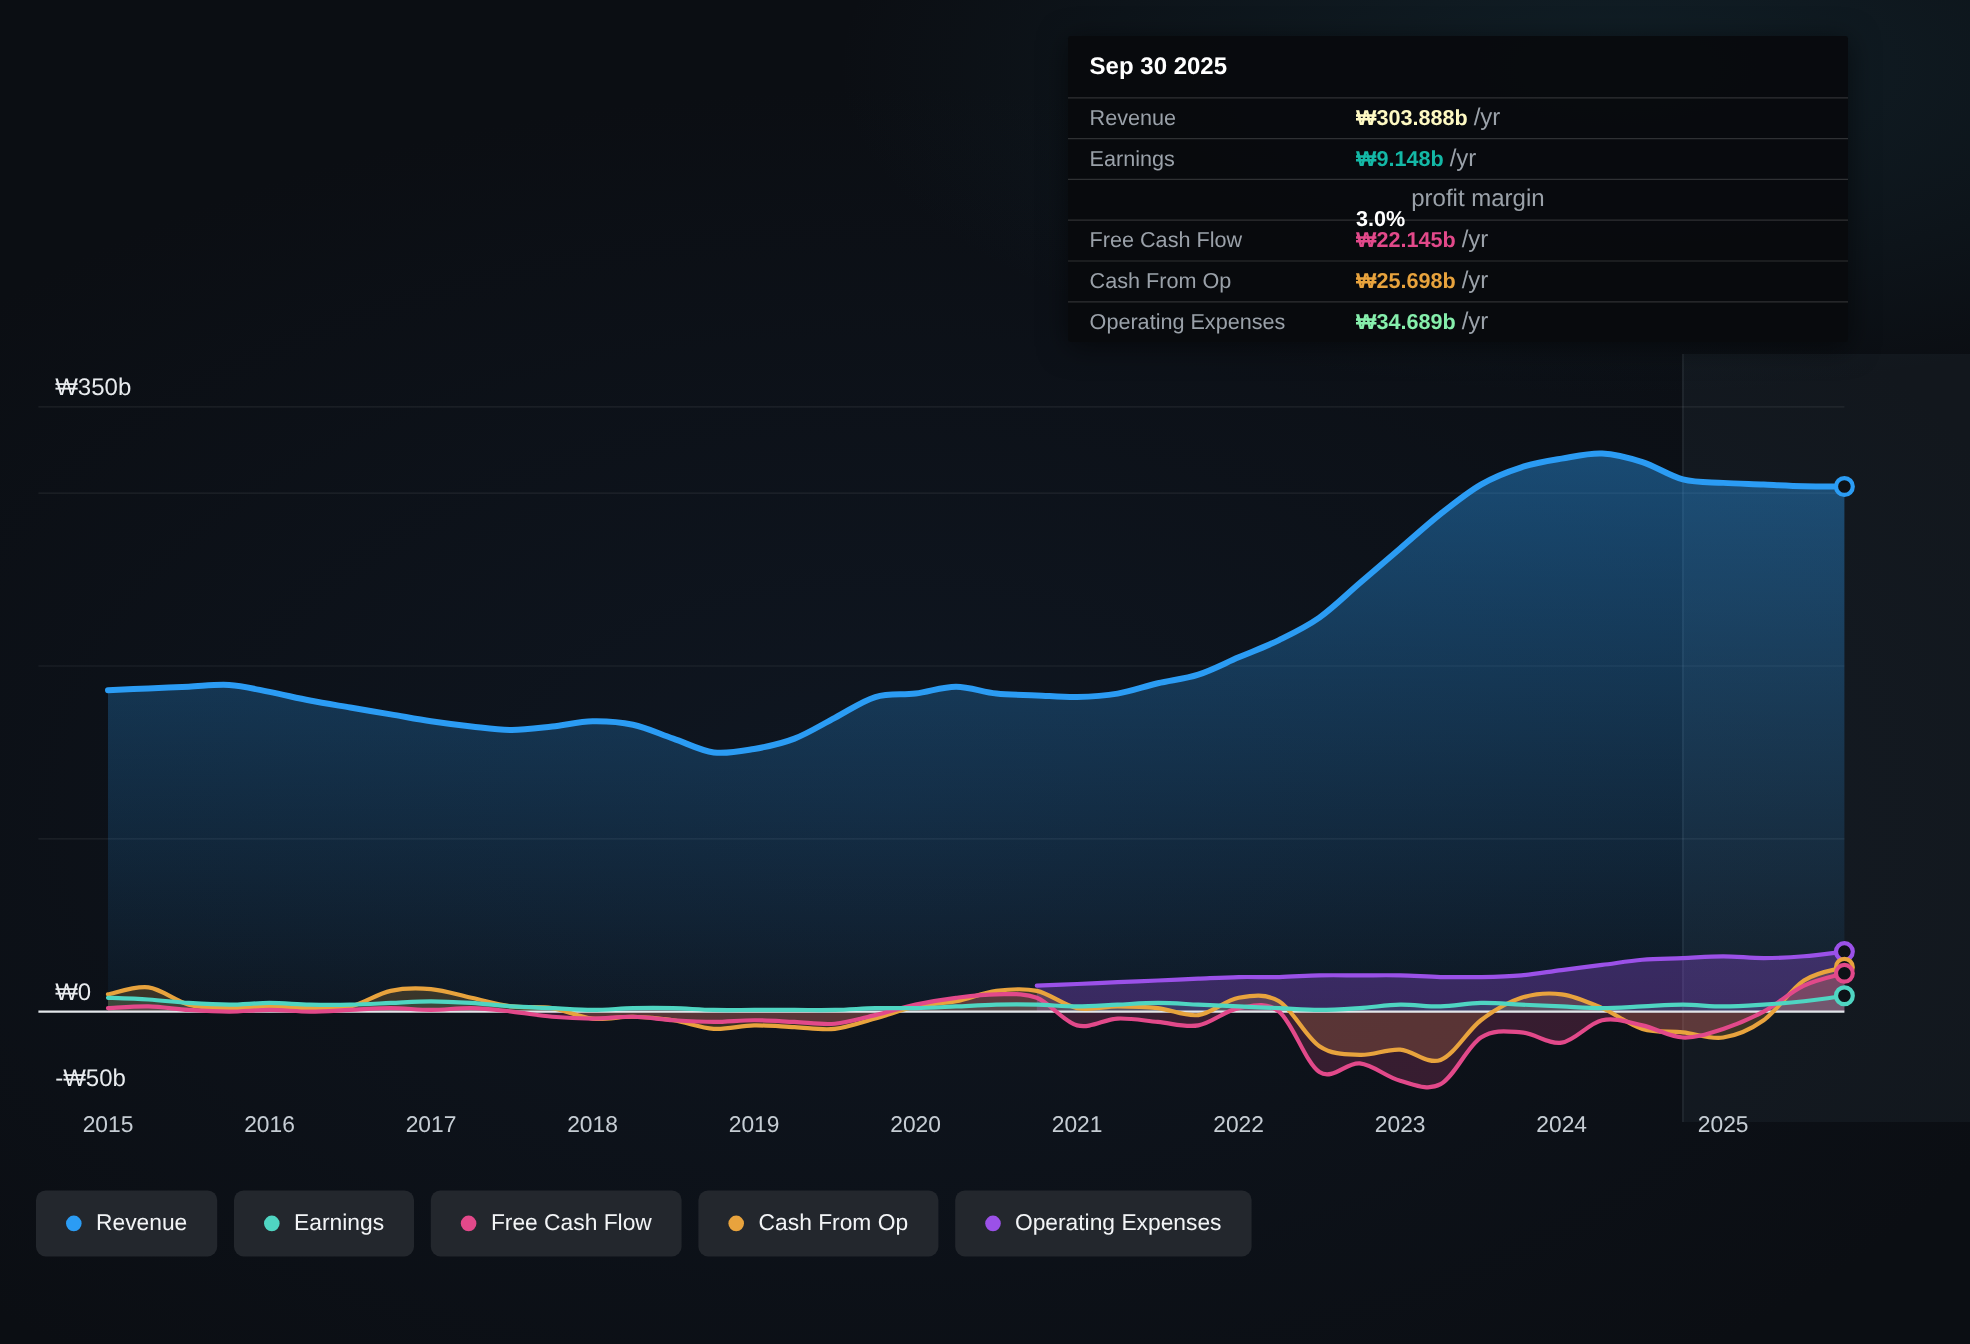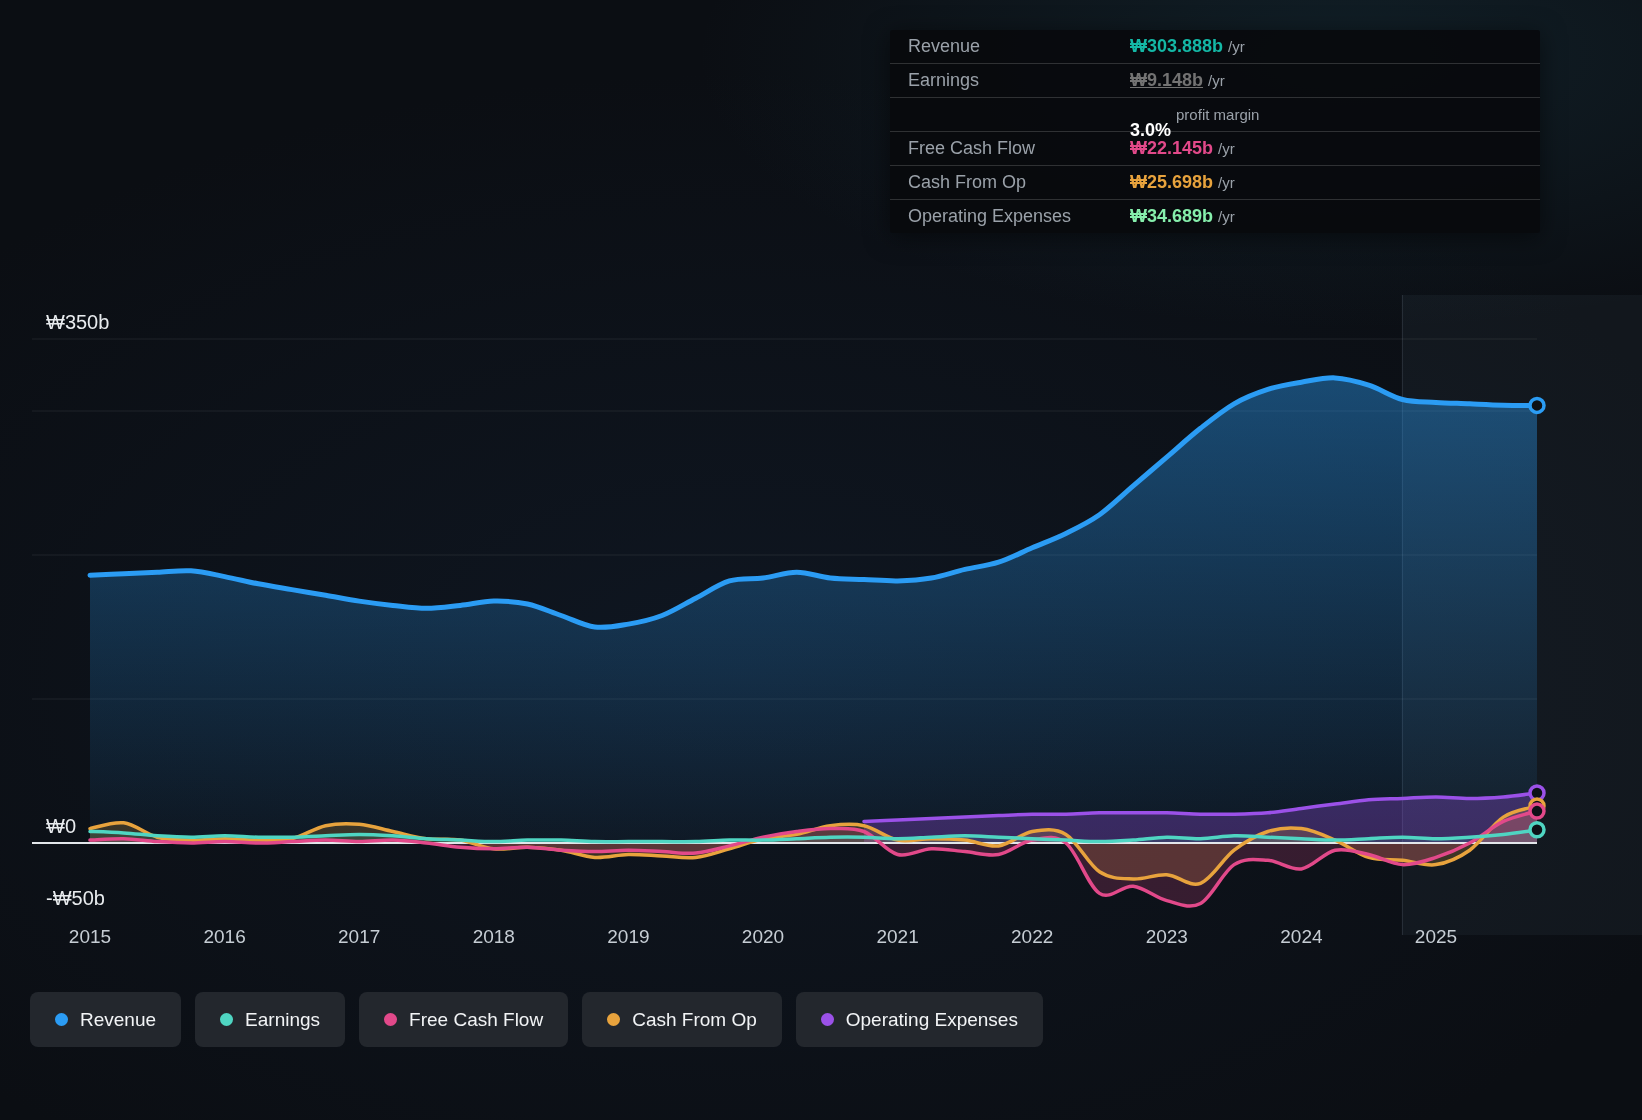--- a/index.html
+++ b/index.html
@@ -25,21 +25,21 @@
     font-size:20px;font-weight:bold;color:#fff;
     padding:15px 18px 13px 18px;border-bottom:1px solid rgba(255,255,255,0.16);
   }
   .t-row{
     display:flex;align-items:center;height:33px;padding:0 18px;
     border-bottom:1px solid rgba(255,255,255,0.16);
   }
   .t-row:last-child{border-bottom:none;}
   .t-label{width:222px;flex:0 0 222px;font-size:18px;color:#9aa1a9;}
   .t-value{font-size:18px;font-weight:bold;}
-  .t-suffix{font-size:15px;color:#9aa1a9;margin-left:5px;}
+  .t-suffix{font-size:20px;color:#9aa1a9;margin-left:5px;}
 
   
   .legend{position:absolute;left:30px;top:992px;display:flex;gap:14px;z-index:4;}
   .pill{
     display:flex;align-items:center;gap:12px;height:55px;padding:0 25px;
     background:#23272d;border-radius:8px;font-size:19px;color:#f2f4f6;cursor:pointer;
   }
   .dot{width:13px;height:13px;border-radius:50%;flex:0 0 13px;}
 </style>
 </head>
@@ -86,30 +86,31 @@
         <text x="1032.2" y="648" text-anchor="middle" fill="#c6cdd4" font-size="19">2022</text>
         <text x="1166.8" y="648" text-anchor="middle" fill="#c6cdd4" font-size="19">2023</text>
         <text x="1301.4" y="648" text-anchor="middle" fill="#c6cdd4" font-size="19">2024</text>
         <text x="1436" y="648" text-anchor="middle" fill="#c6cdd4" font-size="19">2025</text>
         <text x="46" y="34" fill="#e8ebee" font-size="20">₩350b</text>
         <text x="46" y="538" fill="#e8ebee" font-size="20">₩0</text>
         <text x="46" y="610" fill="#e8ebee" font-size="20">-₩50b</text>
       </svg></div>
 
   <div class="tooltip">
+    <div class="t-title">Sep 30 2025</div>
 
     <div class="t-row">
       <span class="t-label">Revenue</span>
-      <span class="t-value" style="color: #14b8a6;">₩303.888b</span>
+      <span class="t-value" style="color: #fef9c3;">₩303.888b</span>
       <span class="t-suffix">/yr</span>
     </div>
 
     <div class="t-row">
       <span class="t-label">Earnings</span>
-      <span class="t-value" style="color: #737373; text-decoration: underline;">₩9.148b</span>
+      <span class="t-value" style="color: #14b8a6;">₩9.148b</span>
       <span class="t-suffix">/yr</span>
     </div>
 
     <div class="t-row">
       <span class="t-label"></span>
       <span class="t-value" style="color: rgb(255, 255, 255); margin-top: 32px;">3.0%</span>
       <span class="t-suffix">profit margin</span>
     </div>
 
     <div class="t-row">

